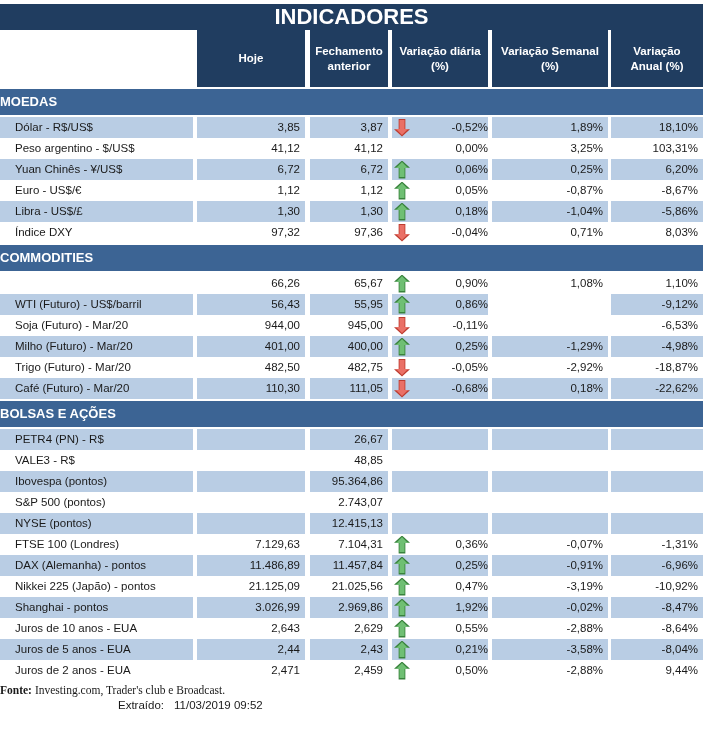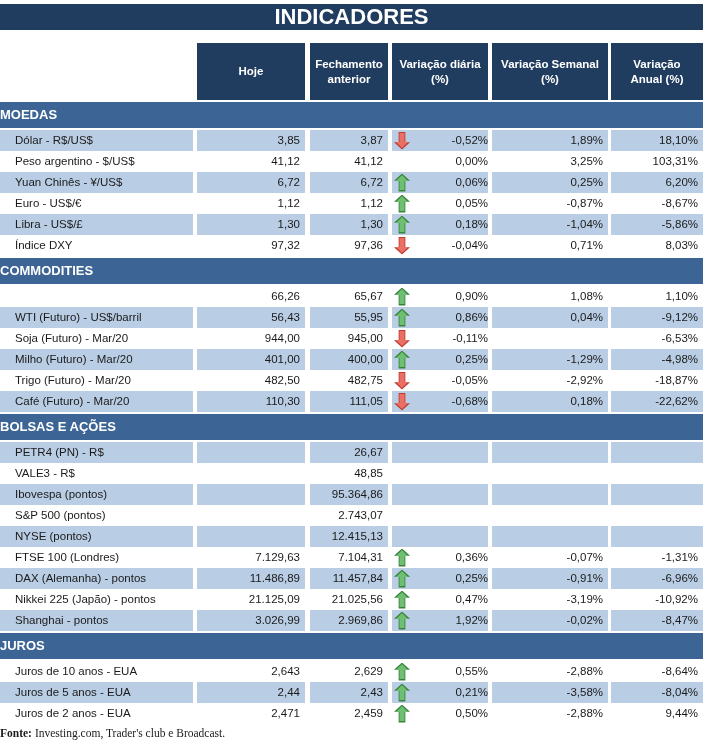--- a/index.html
+++ b/index.html
@@ -24,21 +24,21 @@
     margin-top:4px;height:26px;line-height:26px;background:var(--navy);
     color:#fff;font-weight:bold;font-size:22px;text-align:center;
   }
   
   .grid{
     display:grid;
     grid-template-columns:193px 4px 108px 5px 78px 4px 96px 4px 116px 3px 92px;
   }
   .c1{grid-column:1}.c2{grid-column:3}.c3{grid-column:5}
   .c4{grid-column:7}.c5{grid-column:9}.c6{grid-column:11}
-  .header-row{margin-top:13px;height:57px;}
+  .header-row{height:57px;}
   .hcell{
     background:var(--navy);color:#fff;font-weight:bold;font-size:11.5px;
     line-height:15px;display:flex;align-items:center;justify-content:center;
     text-align:center;white-space:pre-line;height:57px;
   }
   .section-bar{
     height:26px;line-height:26px;background:var(--section-blue);color:#fff;
     font-weight:bold;font-size:13px;padding-left:0;margin:2px 0;
     box-sizing:border-box;
   }
@@ -167,21 +167,20 @@
     <div class="cell c6 num">1,10%</div>
   </div>
   <div class="grid row shaded">
     <div class="cell c1">WTI (Futuro) - US$/barril</div>
     <div class="cell c2 num">56,43</div>
     <div class="cell c3 num">55,95</div>
     <div class="cell c4">
         <span class="arrow" data-dir="up"></span>
         <span class="val">0,86%</span>
       </div>
-    <div class="cell c5 num">0,04%</div>
     <div class="cell c6 num">-9,12%</div>
   </div>
   <div class="grid row">
     <div class="cell c1">Soja (Futuro) - Mar/20</div>
     <div class="cell c2 num">944,00</div>
     <div class="cell c3 num">945,00</div>
     <div class="cell c4">
         <span class="arrow" data-dir="down"></span>
         <span class="val">-0,11%</span>
       </div>
@@ -319,21 +318,20 @@
     <div class="cell c4">
         <span class="arrow" data-dir="up"></span>
         <span class="val">1,92%</span>
       </div>
     <div class="cell c5 num">-0,02%</div>
     <div class="cell c6 num">-8,47%</div>
   </div>
 </section>
 
 <section>
-  <div class="section-bar">JUROS</div>
   <div class="grid row">
     <div class="cell c1">Juros de 10 anos - EUA</div>
     <div class="cell c2 num">2,643</div>
     <div class="cell c3 num">2,629</div>
     <div class="cell c4">
         <span class="arrow" data-dir="up"></span>
         <span class="val">0,55%</span>
       </div>
     <div class="cell c5 num">-2,88%</div>
     <div class="cell c6 num">-8,64%</div>

